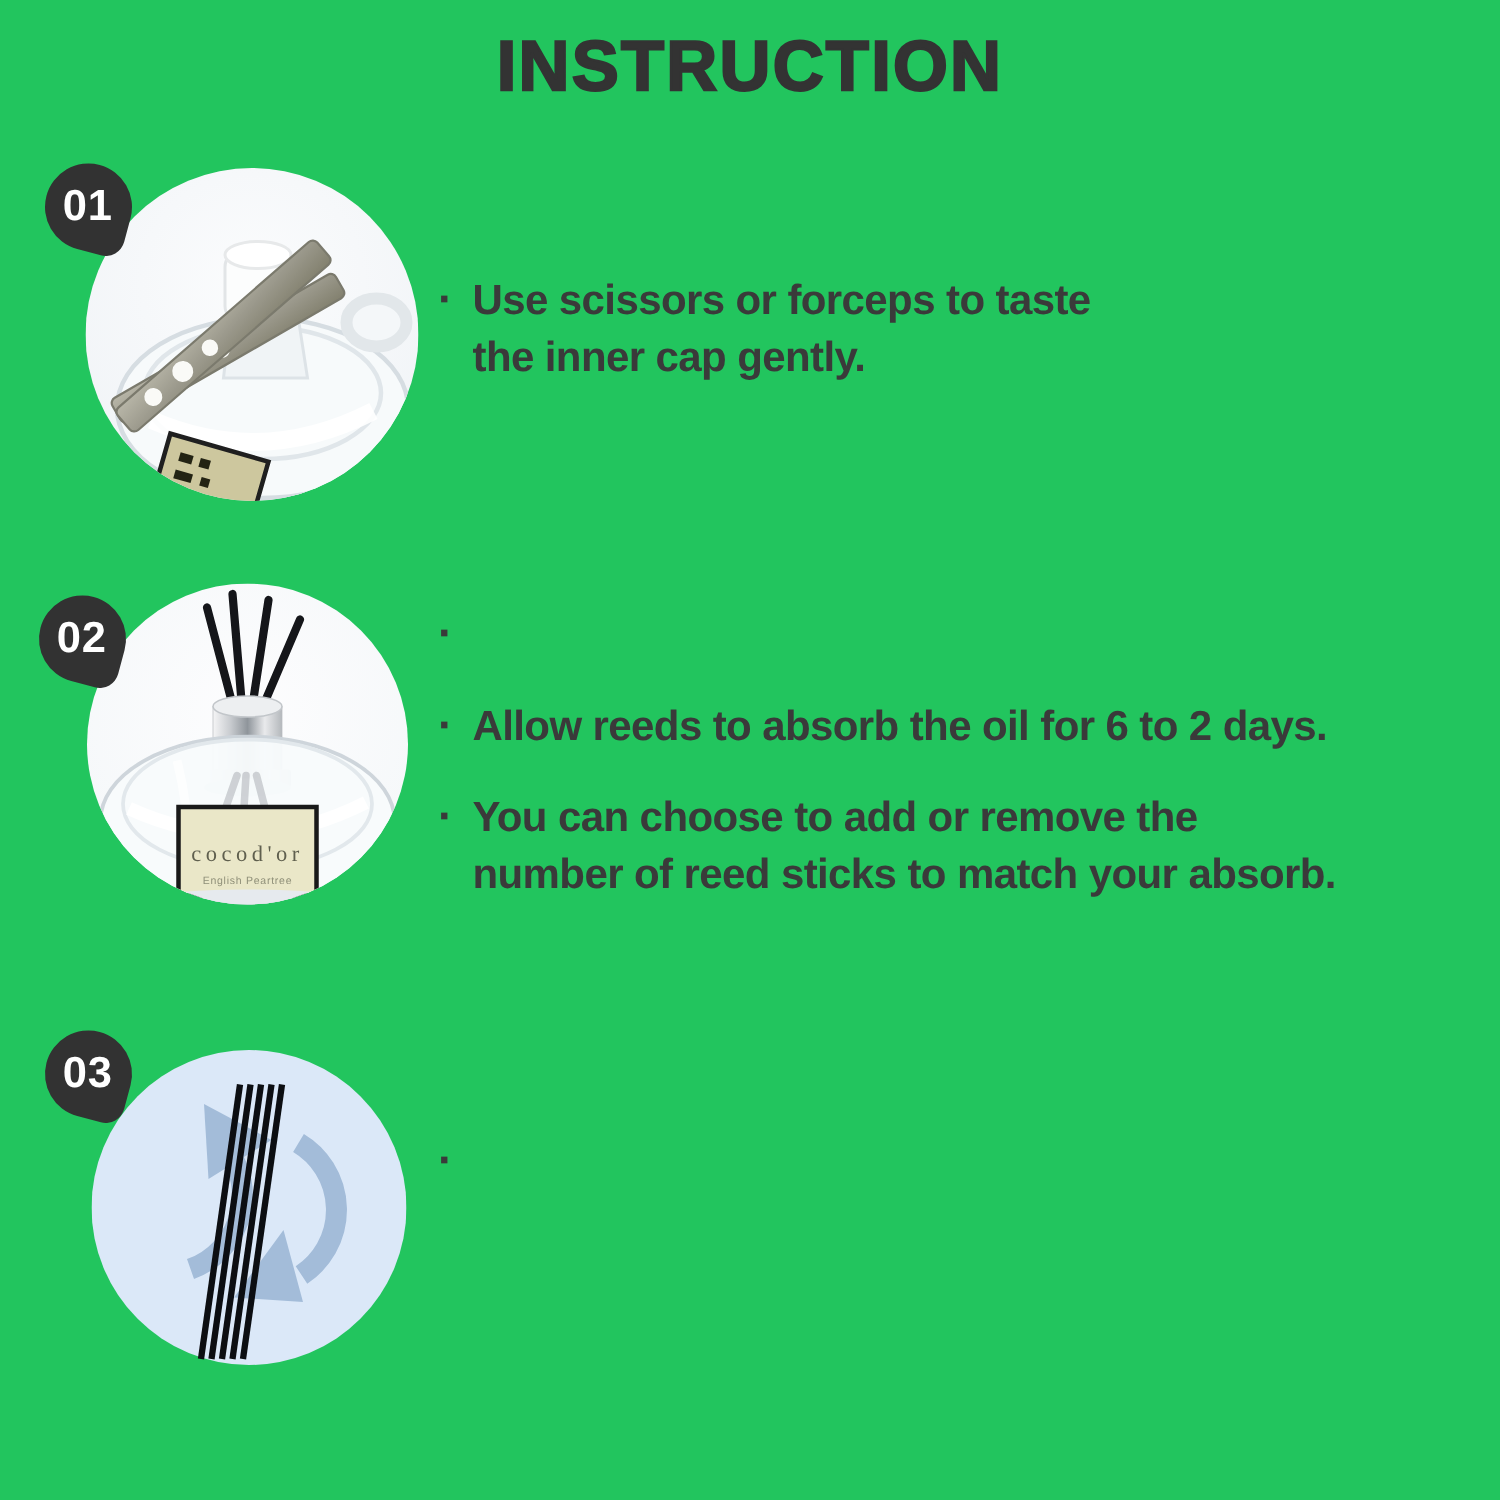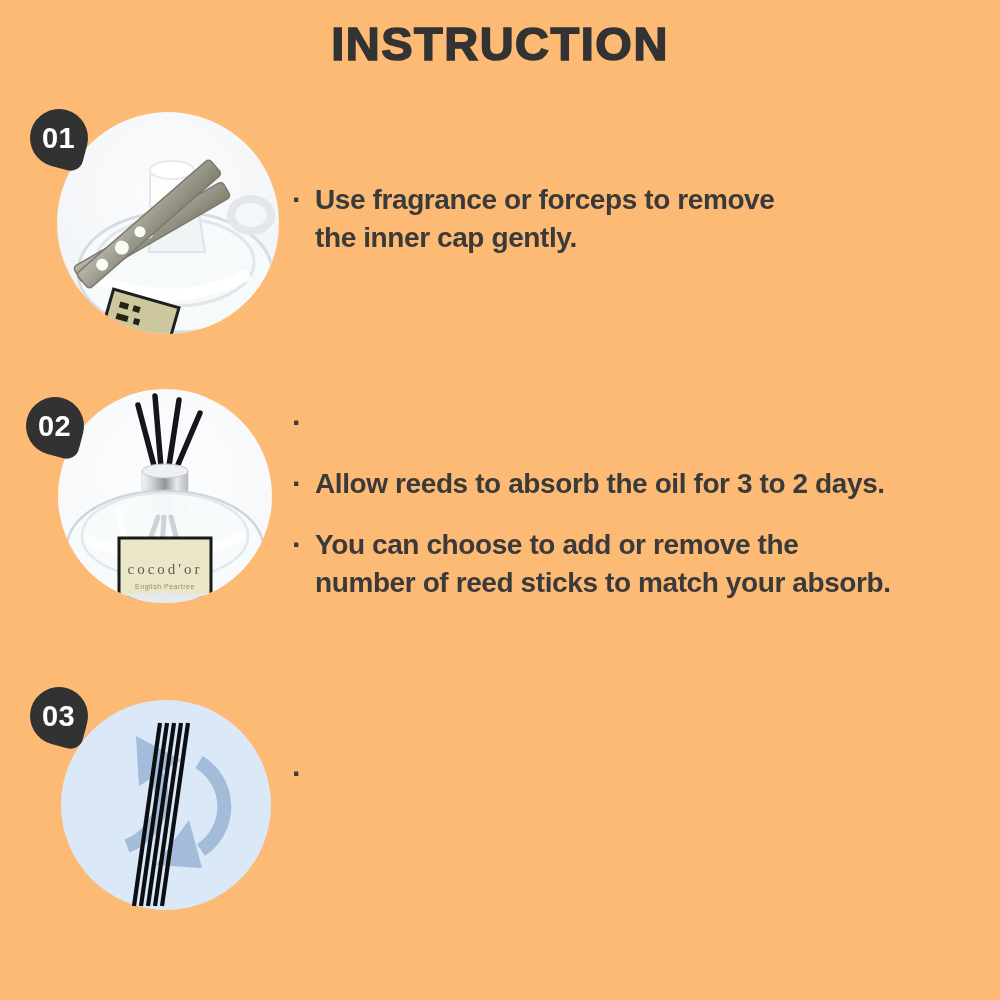--- a/index.html
+++ b/index.html
@@ -1,17 +1,17 @@
 <!DOCTYPE html>
 <html><head>
 <meta charset="utf-8">
 <style>
   html,body{margin:0;padding:0;background:#ffffff;}
   .page{
-    position:relative;width:1000px;height:1000px;background:#fdba74;
+    position:relative;width:1000px;height:1000px;background:#22c55e;
     font-family:"Liberation Sans",sans-serif;overflow:hidden;
   }
   .title{
     position:absolute;top:18px;left:0;right:0;margin:0;text-align:center;
     font-size:47px;font-weight:900;color:#333333;letter-spacing:1.5px;
     -webkit-text-stroke:1.6px #333333;line-height:1.1;
   }
   .photo-wrap{position:absolute;}
   .photo-wrap svg{display:block;}
   .badge{
@@ -117,21 +117,21 @@
         </g>
       </g>
     </svg>
   </div>
   <div class="badge" id="badge1">
     <span>01</span>
   </div>
   <ul class="bullets" id="text1">
     <li>
       <span class="dot">·</span>
-      <span class="txt">Use fragrance or forceps to remove
+      <span class="txt">Use scissors or forceps to taste
 the inner cap gently.</span>
     </li>
   </ul>
 
   <div class="photo-wrap" id="photo2">
     <svg viewBox="0 0 214 214" width="214" height="214">
       <defs>
         <clipPath id="c2">
             <circle cx="107" cy="107" r="107"></circle>
           </clipPath>
@@ -184,21 +184,21 @@
   </div>
   <div class="badge" id="badge2">
     <span>02</span>
   </div>
   <ul class="bullets" id="text2">
     <li>
       <span class="dot">·</span>
     </li>
     <li>
       <span class="dot">·</span>
-      <span class="txt">Allow reeds to absorb the oil for 3 to 2 days.</span>
+      <span class="txt">Allow reeds to absorb the oil for 6 to 2 days.</span>
     </li>
     <li>
       <span class="dot">·</span>
       <span class="txt">You can choose to add or remove the
 number of reed sticks to match your absorb.</span>
     </li>
   </ul>
 
   <div class="photo-wrap" id="photo3">
     <svg viewBox="0 0 210 210" width="210" height="210">

